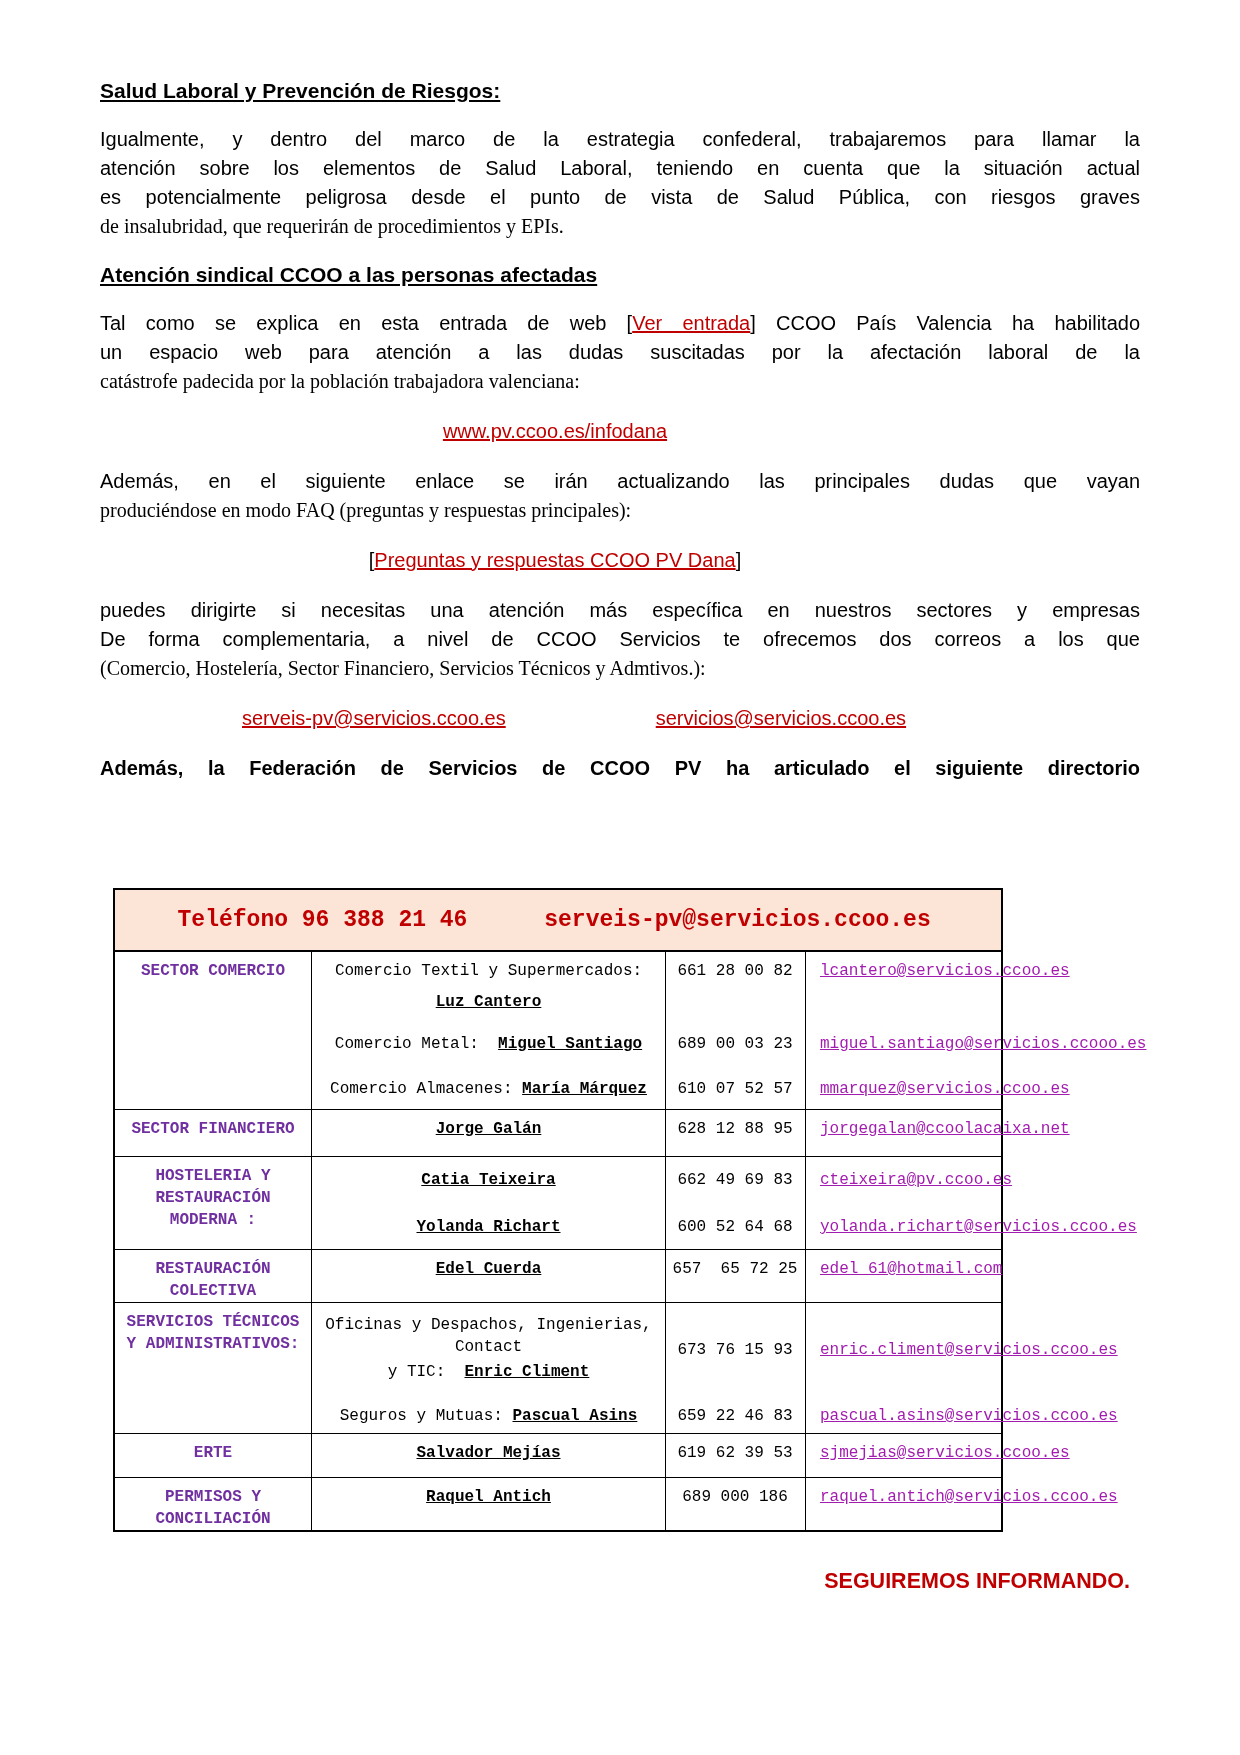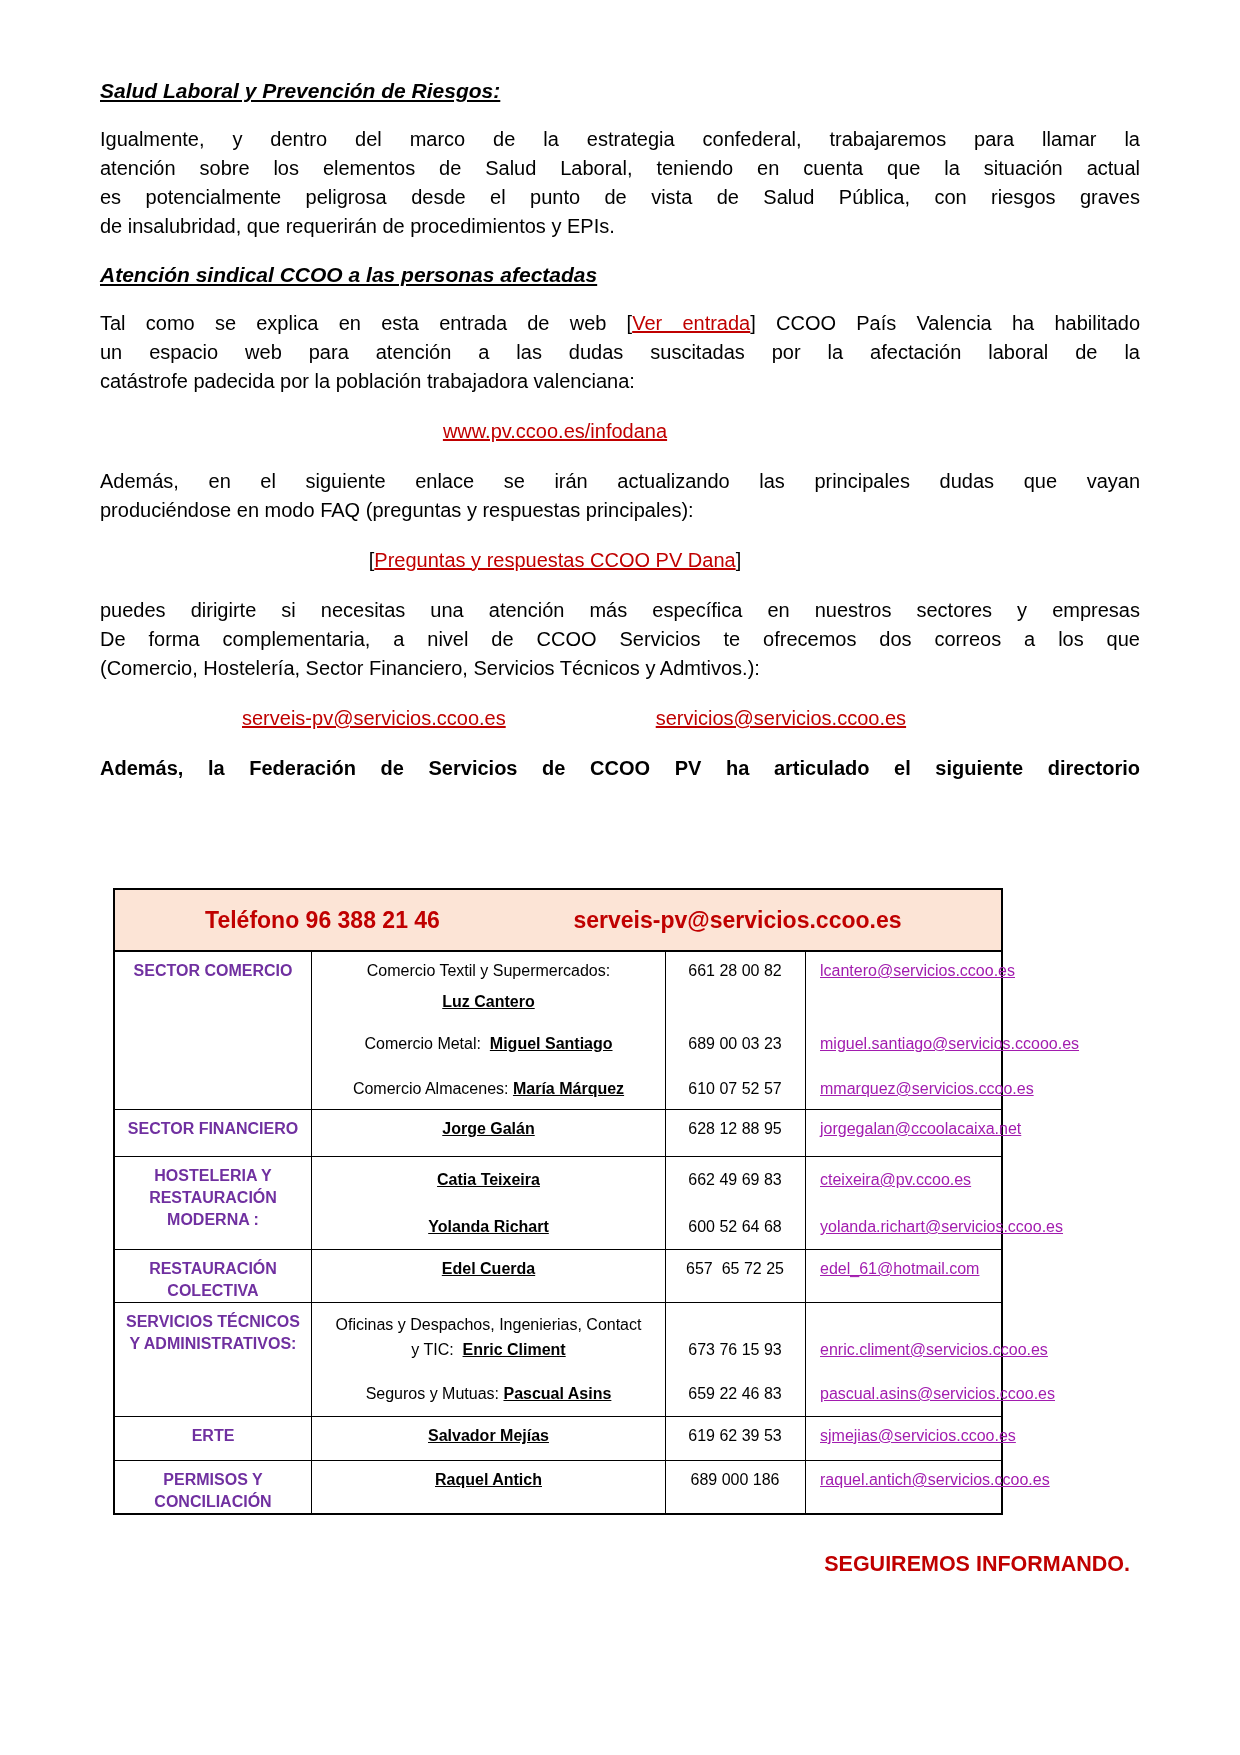--- a/index.html
+++ b/index.html
@@ -6,37 +6,37 @@
   html,body { margin:0; padding:0; background:#ffffff; }
   body {
     width:1240px; min-height:1755px;
     font-family:"Liberation Sans", sans-serif;
     color:#000;
   }
   .page { width:1240px; min-height:1755px; padding:78px 100px 30px 100px; }
 
   .heading {
     font-size:21px; font-weight:bold; text-decoration:underline;
-    line-height:26px; margin:0 0 21px 0;font-style:italic;
+    line-height:26px; margin:0 0 21px 0;
   }
   .para { font-size:20px; line-height:29px; margin:0 0 21px 0; }
   .jline { text-align:justify; text-align-last:justify; }
-  .jline.last { text-align-last:left; }
+  .jline.last { text-align-last:left;font-family:Liberation Serif, serif; }
   .para.bold { font-weight:bold; }
 
   .rlink { color:#C00000; text-decoration:underline; cursor:pointer; }
   .clink { font-size:20px; line-height:29px; text-align:center; margin:0 130px 21px 0; }
 
   .emails-row {
     display:flex; gap:150px; padding-left:142px;
     font-size:20px; line-height:29px; margin:0 0 21px 0;
   }
 
   
-  .ftable { width:890px; margin:105px 0 0 13px; border:2px solid #000; }
+  .ftable { width:890px; margin:105px 0 0 13px; border:2px solid #000;font-family:Liberation Mono, monospace; }
   .thead {
     height:62px; background:#FCE4D6; display:flex; align-items:center;
     border-bottom:2px solid #000; color:#C00000; font-weight:bold; font-size:23px;
   }
   .thead .th1 { flex:1; text-align:center; }
   .thead .th2 { flex:1; text-align:center; margin-right:56px; }
 
   .trow { display:grid; grid-template-columns:197px 1fr; border-bottom:1.5px solid #000; }
   .trow:last-child { border-bottom:none; }
   .sector {

